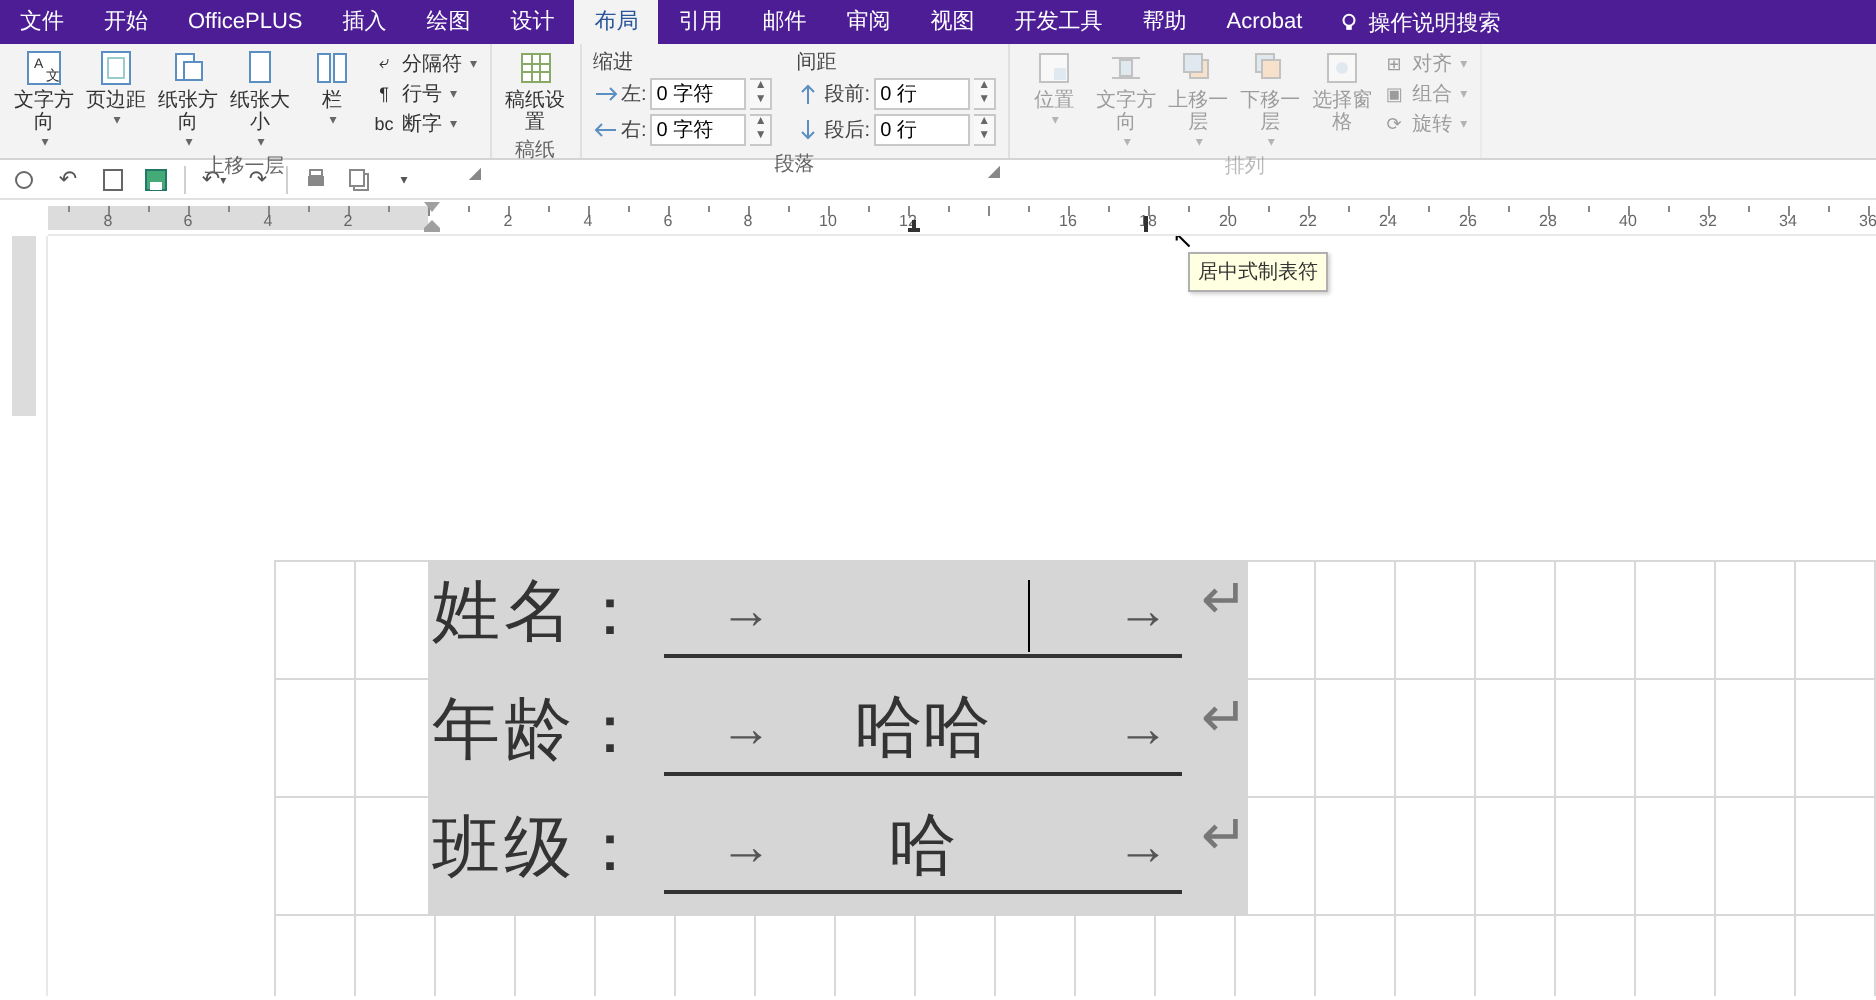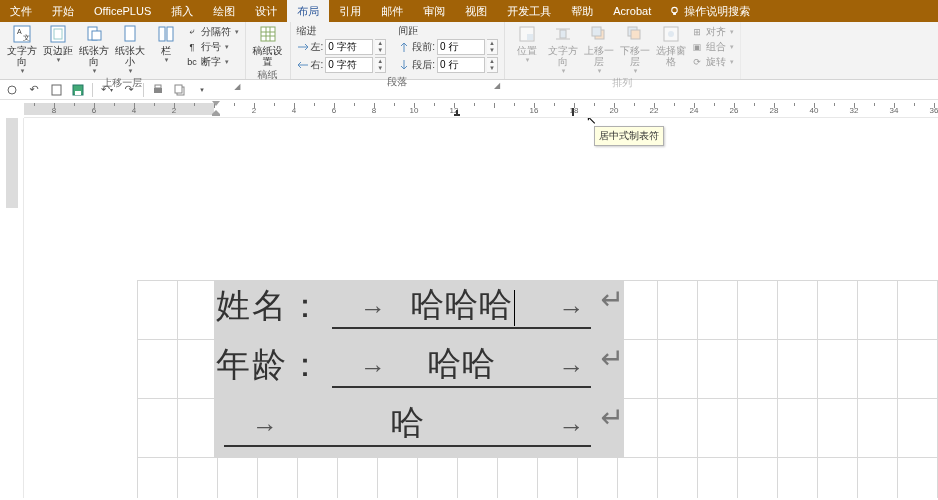--- a/index.html
+++ b/index.html
@@ -1,18 +1,18 @@
 <!DOCTYPE html>
 <html><head>
 <meta charset="utf-8">
 <style>
 * { margin: 0; padding: 0; box-sizing: border-box; font-family: "Microsoft YaHei", SimSun, sans-serif; }
 body { background: #fff; overflow: hidden; width: 938px; height: 500px; }
 
-.titlebar-tabs { display: flex; background: #a16207; height: 22px; align-items: center; }
+.titlebar-tabs { display: flex; background: #4c1d95; height: 22px; align-items: center; }
 .tab { color: #fff; font-size: 11px; padding: 0 10px; height: 22px; line-height: 22px; cursor: pointer; }
 .tab.active { background: #f3f3f3; color: #2b579a; }
 .search-area { margin-left: 8px; display: flex; align-items: center; color: #fff; font-size: 11px; }
 .search-area .bulb { margin-right: 4px; }
 
 .ribbon { background: #f3f3f3; border-bottom: 1px solid #d4d4d4; height: 58px; display: flex; }
 .group { border-right: 1px solid #e0e0e0; padding: 2px 6px 0 6px; display: flex; flex-direction: column; }
 .group-body { display: flex; align-items: flex-start; gap: 4px; flex: 1; }
 .group-label { text-align: center; font-size: 10px; color: #666; margin-top: auto; padding: 1px 0; position: relative; }
 .group-label .launcher { position: absolute; right: -2px; bottom: 0; font-size: 8px; color: #888; }
@@ -491,37 +491,37 @@
         <div class="vline" style="left: 760px;"></div>
         <div class="vline" style="left: 800px;"></div>
       </div>
 
     <div class="selection-block"></div>
 
     <div class="doc-line" style="top:165px">
       <span class="label">姓名：</span>
       <div class="underline-area">
         <span class="arrow a1">→</span>
-        <span class="value">哈哈哈</span>
         <span class="arrow a2">→</span>
       </div>
       <span class="ret">↵</span>
     </div>
 
     <div class="doc-line" style="top:224px">
       <span class="label">年龄：</span>
       <div class="underline-area">
         <span class="arrow a1">→</span>
         <span class="value">哈哈</span>
         <span class="arrow a2">→</span>
       </div>
       <span class="ret">↵</span>
     </div>
 
     <div class="doc-line" style="top:283px">
+      <span class="label">班级：</span>
       <div class="underline-area">
         <span class="arrow a1">→</span>
         <span class="value">哈</span>
         <span class="arrow a2">→</span>
       </div>
       <span class="ret">↵</span>
     </div>
 
     <div class="cursor-caret" style="left:490px; top:172px"></div>
 

